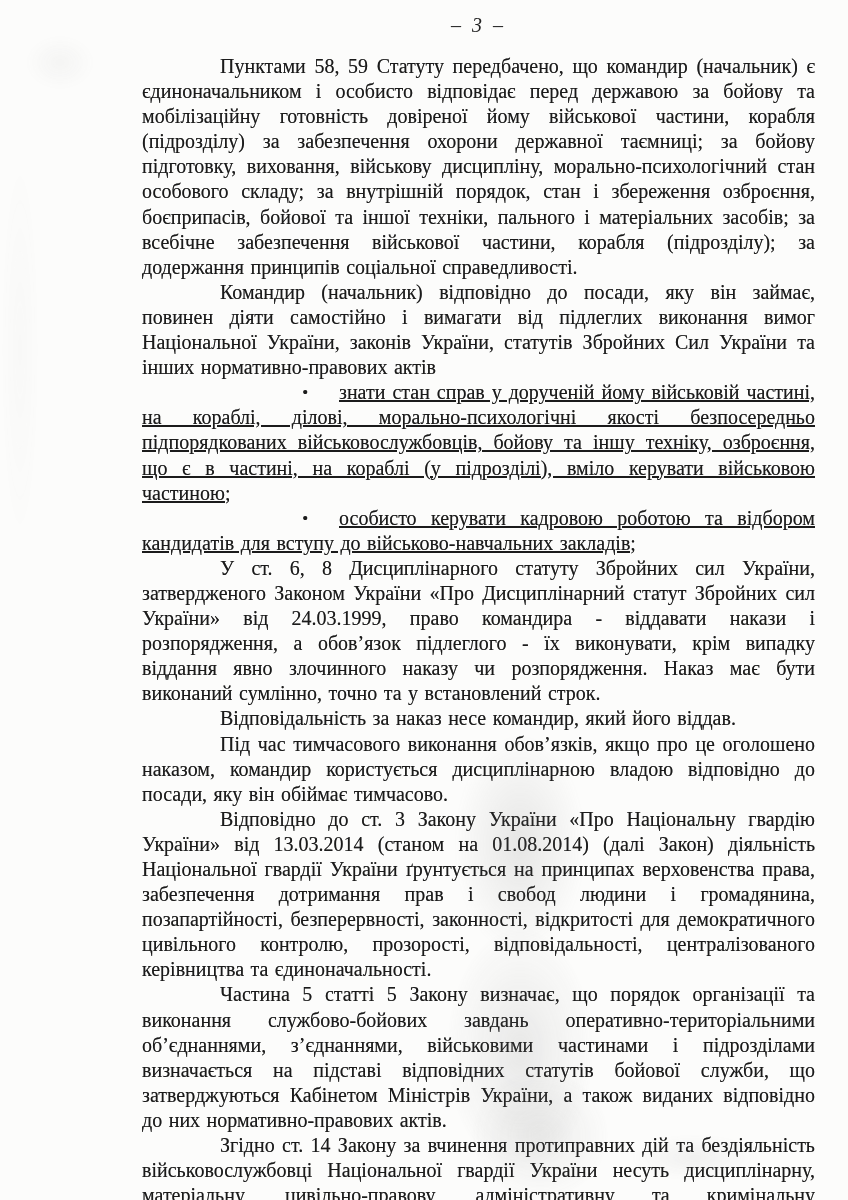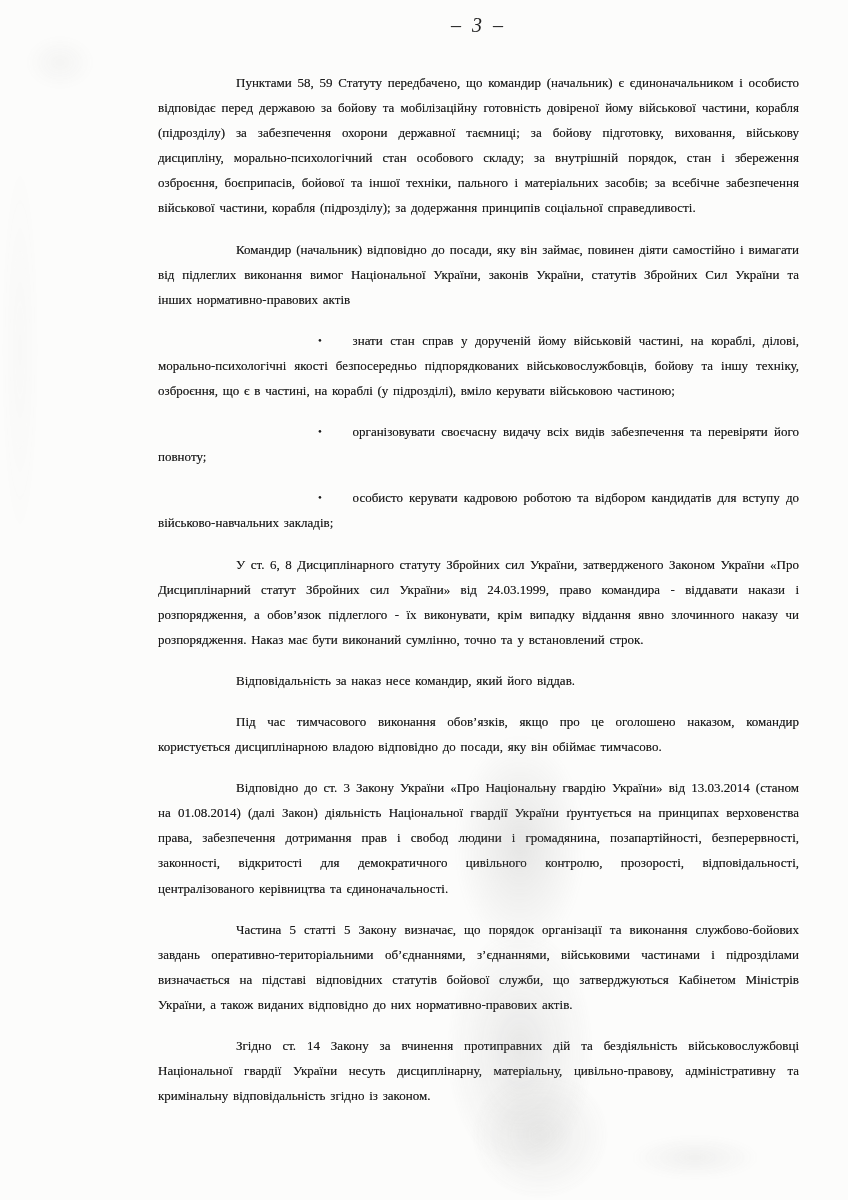--- a/index.html
+++ b/index.html
@@ -27,30 +27,30 @@
     letter-spacing:3px;
     color:#222;
   }
   .content{
     position:absolute;
     top:54px;
     left:142px;
     width:673px;
   }
   .content p{
-    margin:16px;
-    font-size:13px;
+    margin:0;
+    font-size:20px;
     line-height:25.1px;
     text-align:justify;
     text-indent:78px;
     word-spacing:1.5px;
     color:var(--ink);
     text-shadow:0 0 0.5px rgba(20,20,20,0.55);
   }
-  .content p.bullet{ text-indent:83px; }
+  .content p.bullet{ text-indent:83px;text-decoration:underline; }
   .bullet-marker{
     display:inline-block;
     margin-right:24px;
     transform:scale(0.85);
   }
   
   .smudge{
     position:absolute;
     border-radius:50%;
     background:radial-gradient(closest-side, rgba(125,125,125,0.17), rgba(125,125,125,0));
@@ -66,21 +66,20 @@
 </style>
 </head>
 <body>
 
 <div class="page">
   <div class="page-number">– 3 –</div>
   <div class="content" id="paragraphs">
       <p class="indent">Пунктами 58, 59 Статуту передбачено, що командир (начальник) є єдиноначальником і особисто відповідає перед державою за бойову та мобілізаційну готовність довіреної йому військової частини, корабля (підрозділу) за забезпечення охорони державної таємниці; за бойову підготовку, виховання, військову дисципліну, морально-психологічний стан особового складу; за внутрішній порядок, стан і збереження озброєння, боєприпасів, бойової та іншої техніки, пального і матеріальних засобів; за всебічне забезпечення військової частини, корабля (підрозділу); за додержання принципів соціальної справедливості.</p>
       <p class="indent">Командир (начальник) відповідно до посади, яку він займає, повинен діяти самостійно і вимагати від підлеглих виконання вимог Національної України, законів України, статутів Збройних Сил України та інших нормативно-правових актів</p>
       <p class="bullet"><span class="bullet-marker">•</span>знати стан справ у дорученій йому військовій частині, на кораблі, ділові, морально-психологічні якості безпосередньо підпорядкованих військовослужбовців, бойову та іншу техніку, озброєння, що є в частині, на кораблі (у підрозділі), вміло керувати військовою частиною;</p>
-      <p class="bullet"><span class="bullet-marker">•</span>організовувати своєчасну видачу всіх видів забезпечення та перевіряти його повноту;</p>
       <p class="bullet"><span class="bullet-marker">•</span>особисто керувати кадровою роботою та відбором кандидатів для вступу до військово-навчальних закладів;</p>
       <p class="indent">У ст. 6, 8 Дисциплінарного статуту Збройних сил України, затвердженого Законом України «Про Дисциплінарний статут Збройних сил України» від 24.03.1999, право командира - віддавати накази і розпорядження, а обов’язок підлеглого - їх виконувати, крім випадку віддання явно злочинного наказу чи розпорядження. Наказ має бути виконаний сумлінно, точно та у встановлений строк.</p>
       <p class="indent">Відповідальність за наказ несе командир, який його віддав.</p>
       <p class="indent">Під час тимчасового виконання обов’язків, якщо про це оголошено наказом, командир користується дисциплінарною владою відповідно до посади, яку він обіймає тимчасово.</p>
       <p class="indent">Відповідно до ст. 3 Закону України «Про Національну гвардію України» від 13.03.2014 (станом на 01.08.2014) (далі Закон) діяльність Національної гвардії України ґрунтується на принципах верховенства права, забезпечення дотримання прав і свобод людини і громадянина, позапартійності, безперервності, законності, відкритості для демократичного цивільного контролю, прозорості, відповідальності, централізованого керівництва та єдиноначальності.</p>
       <p class="indent">Частина 5 статті 5 Закону визначає, що порядок організації та виконання службово-бойових завдань оперативно-територіальними об’єднаннями, з’єднаннями, військовими частинами і підрозділами визначається на підставі відповідних статутів бойової служби, що затверджуються Кабінетом Міністрів України, а також виданих відповідно до них нормативно-правових актів.</p>
       <p class="indent">Згідно ст. 14 Закону за вчинення протиправних дій та бездіяльність військовослужбовці Національної гвардії України несуть дисциплінарну, матеріальну, цивільно-правову, адміністративну та кримінальну відповідальність згідно із законом.</p>
     </div>
   <div class="smudge sm1"></div>
   <div class="smudge sm2"></div>

